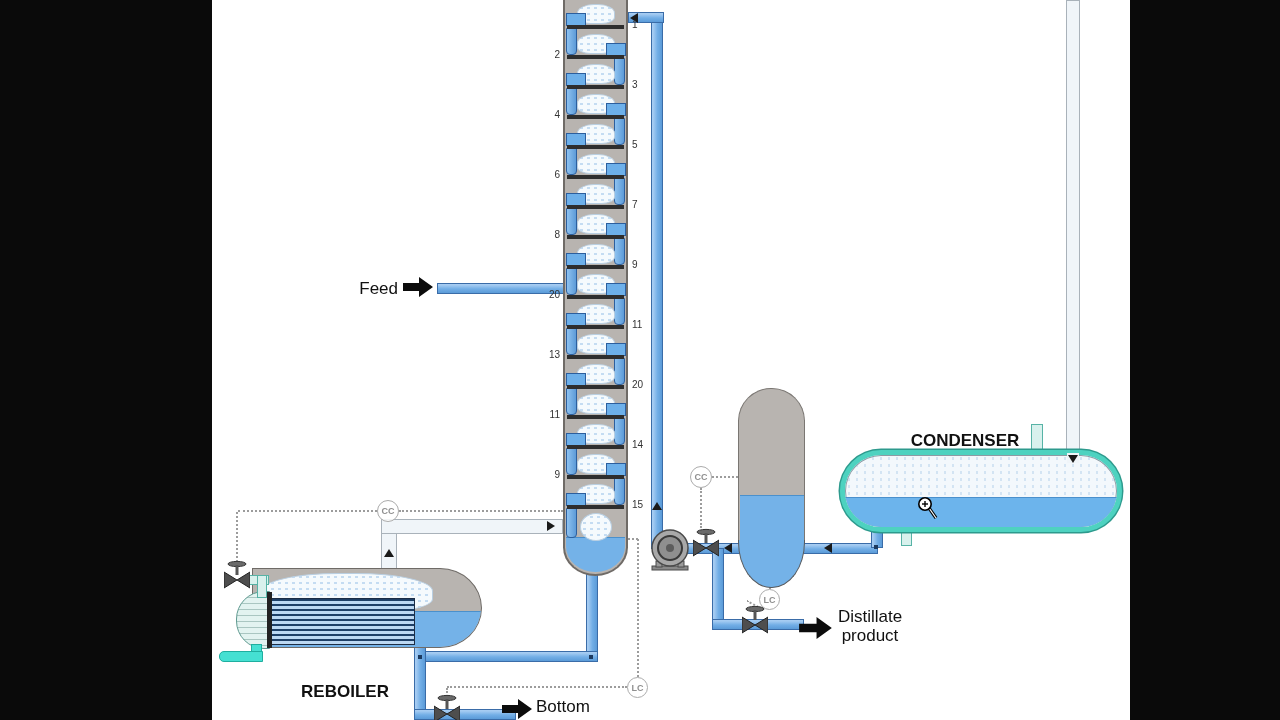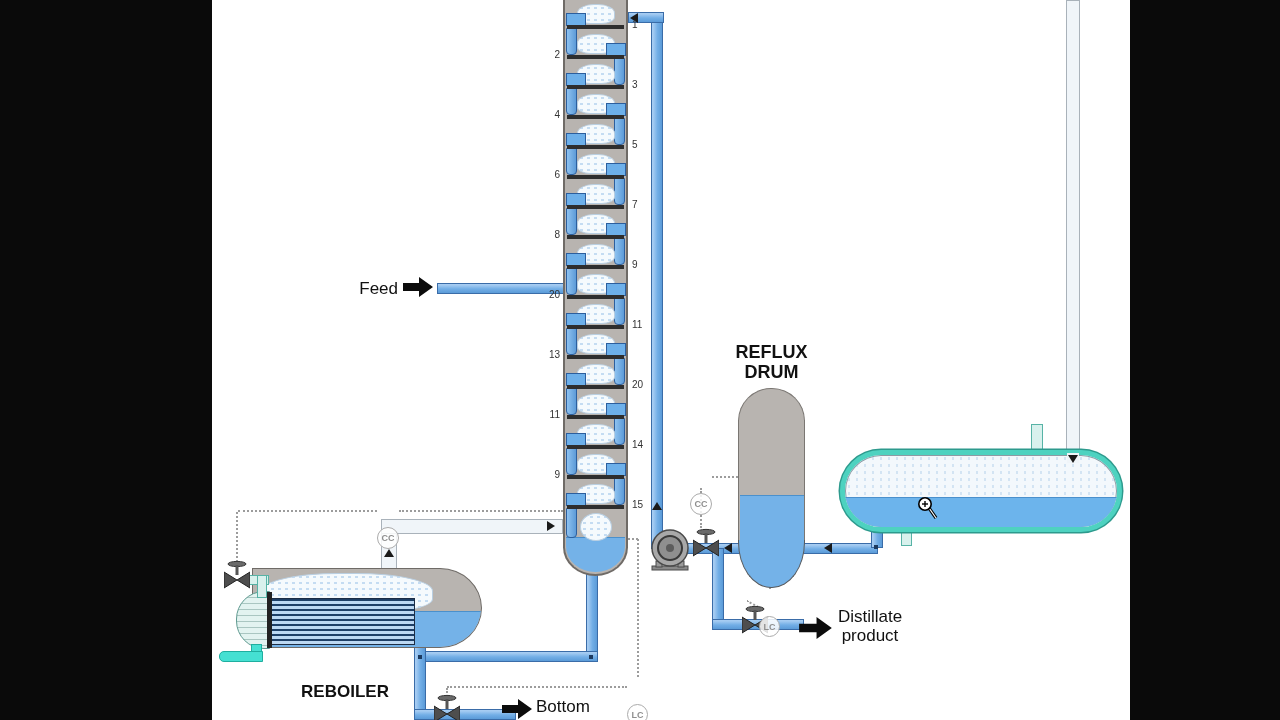--- a/index.html
+++ b/index.html
@@ -13,21 +13,21 @@
   .pipe.v{background:linear-gradient(90deg,#a6ccf2 10%,#72aee6 55%,#5b9bd8 100%);}
   .vpipe{position:absolute;box-sizing:border-box;border:1px solid #a9b2ba;background:#f0f5f9;}
   .tpipe{position:absolute;box-sizing:border-box;border:1px solid #57b3a6;background:#d8f1ed;}
   .cpipe{position:absolute;box-sizing:border-box;border:1px solid #1fae9f;background:#45e0d2;}
   
   .dashh{position:absolute;border-top:2px dotted #9c9c9c;height:0;}
   .dashv{position:absolute;border-left:2px dotted #9c9c9c;width:0;}
   
   .ctrl{position:absolute;width:22px;height:22px;border-radius:50%;border:1.5px solid #ababab;
         background:rgba(255,255,255,.85);color:#8f8f8f;font-size:9px;font-weight:bold;
-        display:flex;align-items:center;justify-content:center;box-sizing:border-box;margin-top:27px;}
+        display:flex;align-items:center;justify-content:center;box-sizing:border-box;}
   
   .foam{position:absolute;background-color:#f5fafd;border:1px solid #b9cfe2;
         background-image:radial-gradient(#c4dcf2 1.3px,transparent 1.4px);
         background-size:7px 6px;border-radius:45% 45% 35% 35%;}
   .speckle{background-color:#f3f8fc;background-image:radial-gradient(#d3e4f3 1.3px,transparent 1.4px);
         background-size:8px 7px;}
   
   .lbl{position:absolute;color:#111;}
   .big{font-weight:bold;font-size:28px;line-height:31px;text-align:center;}
   .eq{font-weight:bold;font-size:18px;line-height:20px;text-align:center;}
@@ -183,24 +183,21 @@
   <div class="fa left" style="left:724px;top:543px;"></div>
   <div class="fa left" style="left:824px;top:543px;"></div>
   <div class="fa up" style="left:652px;top:502px;"></div>
   <div class="fa up" style="left:384px;top:549px;"></div>
   <div class="fa right" style="left:547px;top:521px;"></div>
   <div class="fa down" style="left:1068px;top:455px;"></div>
   <div class="jdot" style="left:589px;top:655px;"></div>
   <div class="jdot" style="left:418px;top:655px;"></div>
   <div class="jdot" style="left:874px;top:545px;"></div>
 
-  <div class="lbl eq" style="left:705px;top:342px;width:133px;">
-    <span style="display:block">REFLUX</span>
-    <span style="display:block">DRUM</span>
-  </div>
+  <div class="lbl eq" style="left:865px;top:431px;width:200px;font-size:17px;">CONDENSER</div>
   <div class="lbl eq" style="left:290px;top:682px;width:110px;font-size:17px;">REBOILER</div>
   <div class="lbl stream-lbl" style="left:352px;top:279px;width:46px;text-align:right;">Feed</div>
   <div class="lbl stream-lbl" style="left:830px;top:607px;width:80px;text-align:center;">
     <span style="display:block">Distillate</span>
     <span style="display:block">product</span>
   </div>
   <div class="lbl stream-lbl" style="left:536px;top:697px;width:70px;">Bottom</div>
 
   <svg class="barsvg" style="left:917px;top:496px;" width="22" height="26" viewBox="0 0 22 26">
     <line x1="12" y1="12" x2="19" y2="22" stroke="#000" stroke-width="3.2"></line>

